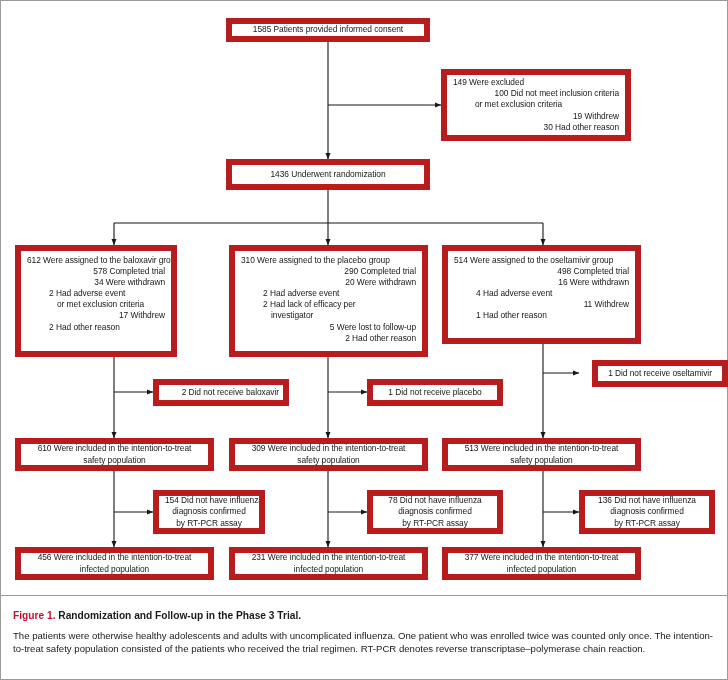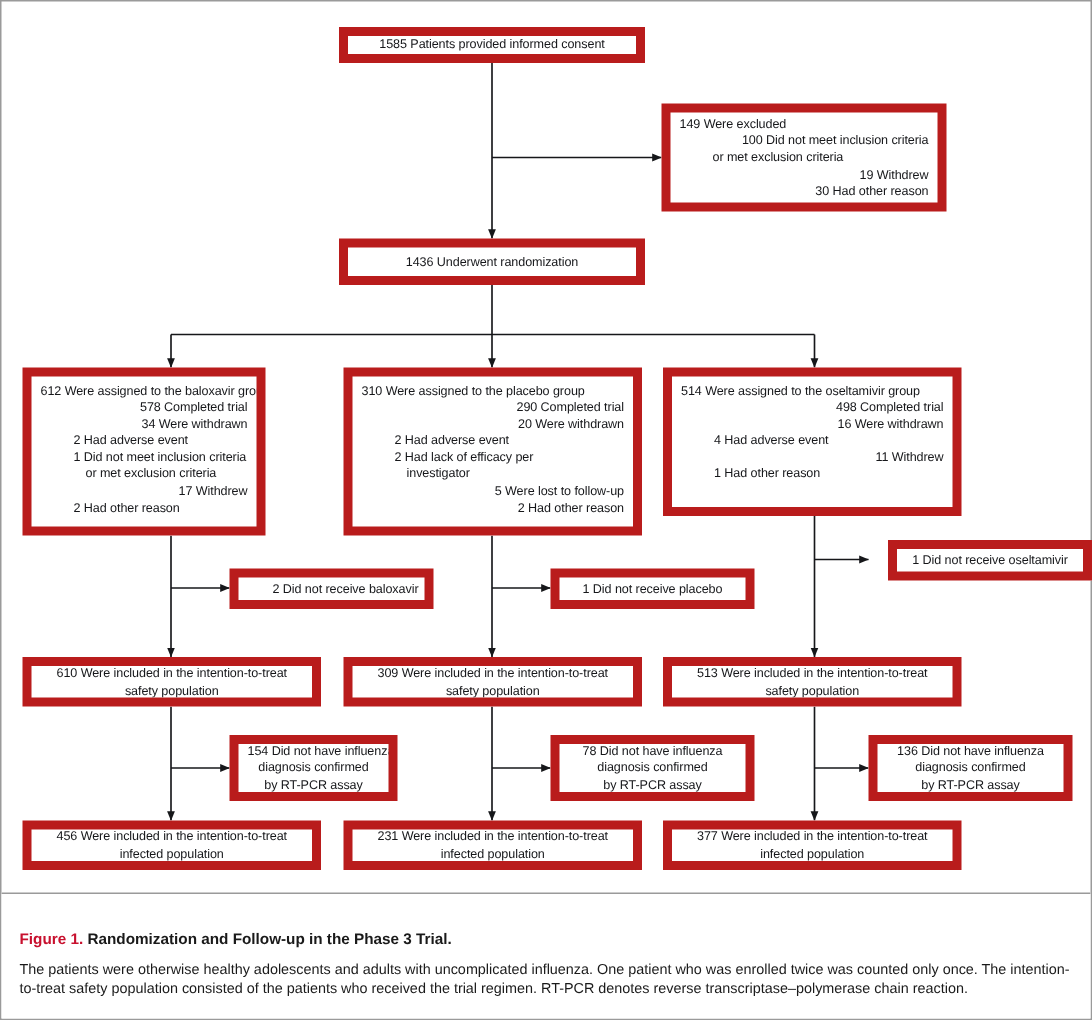--- a/index.html
+++ b/index.html
@@ -76,21 +76,21 @@
 
   
   #caption {
     position: absolute;
     left: 0;
     top: 594px;
     width: 726px;
     height: 84px;
     border-top: 1px solid #9a9a9a;
     box-sizing: border-box;
-    padding: 25px 12px 6px 12px;
+    padding: 14px 12px 6px 12px;
     background: #ffffff;
   }
   #caption-title {
     font-size: 10.2px;
     font-weight: bold;
     color: #1a1a1a;
     margin-bottom: 7px;
     line-height: 12px;
   }
   #caption-fignum {
@@ -163,21 +163,20 @@
 
     <div class="box center" style="left:225px; top:158px; width:204px; height:31px;">
       <span>1436 Underwent randomization</span>
     </div>
 
     <div class="box" style="left:14px; top:244px; width:162px; height:112px;">
       <span class="line">612 Were assigned to the baloxavir group</span>
       <span class="line i1">578 Completed trial</span>
       <span class="line i1">34 Were withdrawn</span>
       <span class="line i2">2 Had adverse event</span>
-      <span class="line i2">1 Did not meet inclusion criteria</span>
       <span class="line i3">or met exclusion criteria</span>
       <span class="line i1">17 Withdrew</span>
       <span class="line i2">2 Had other reason</span>
     </div>
 
     <div class="box" style="left:228px; top:244px; width:199px; height:112px;">
       <span class="line">310 Were assigned to the placebo group</span>
       <span class="line i1">290 Completed trial</span>
       <span class="line i1">20 Were withdrawn</span>
       <span class="line i2">2 Had adverse event</span>

